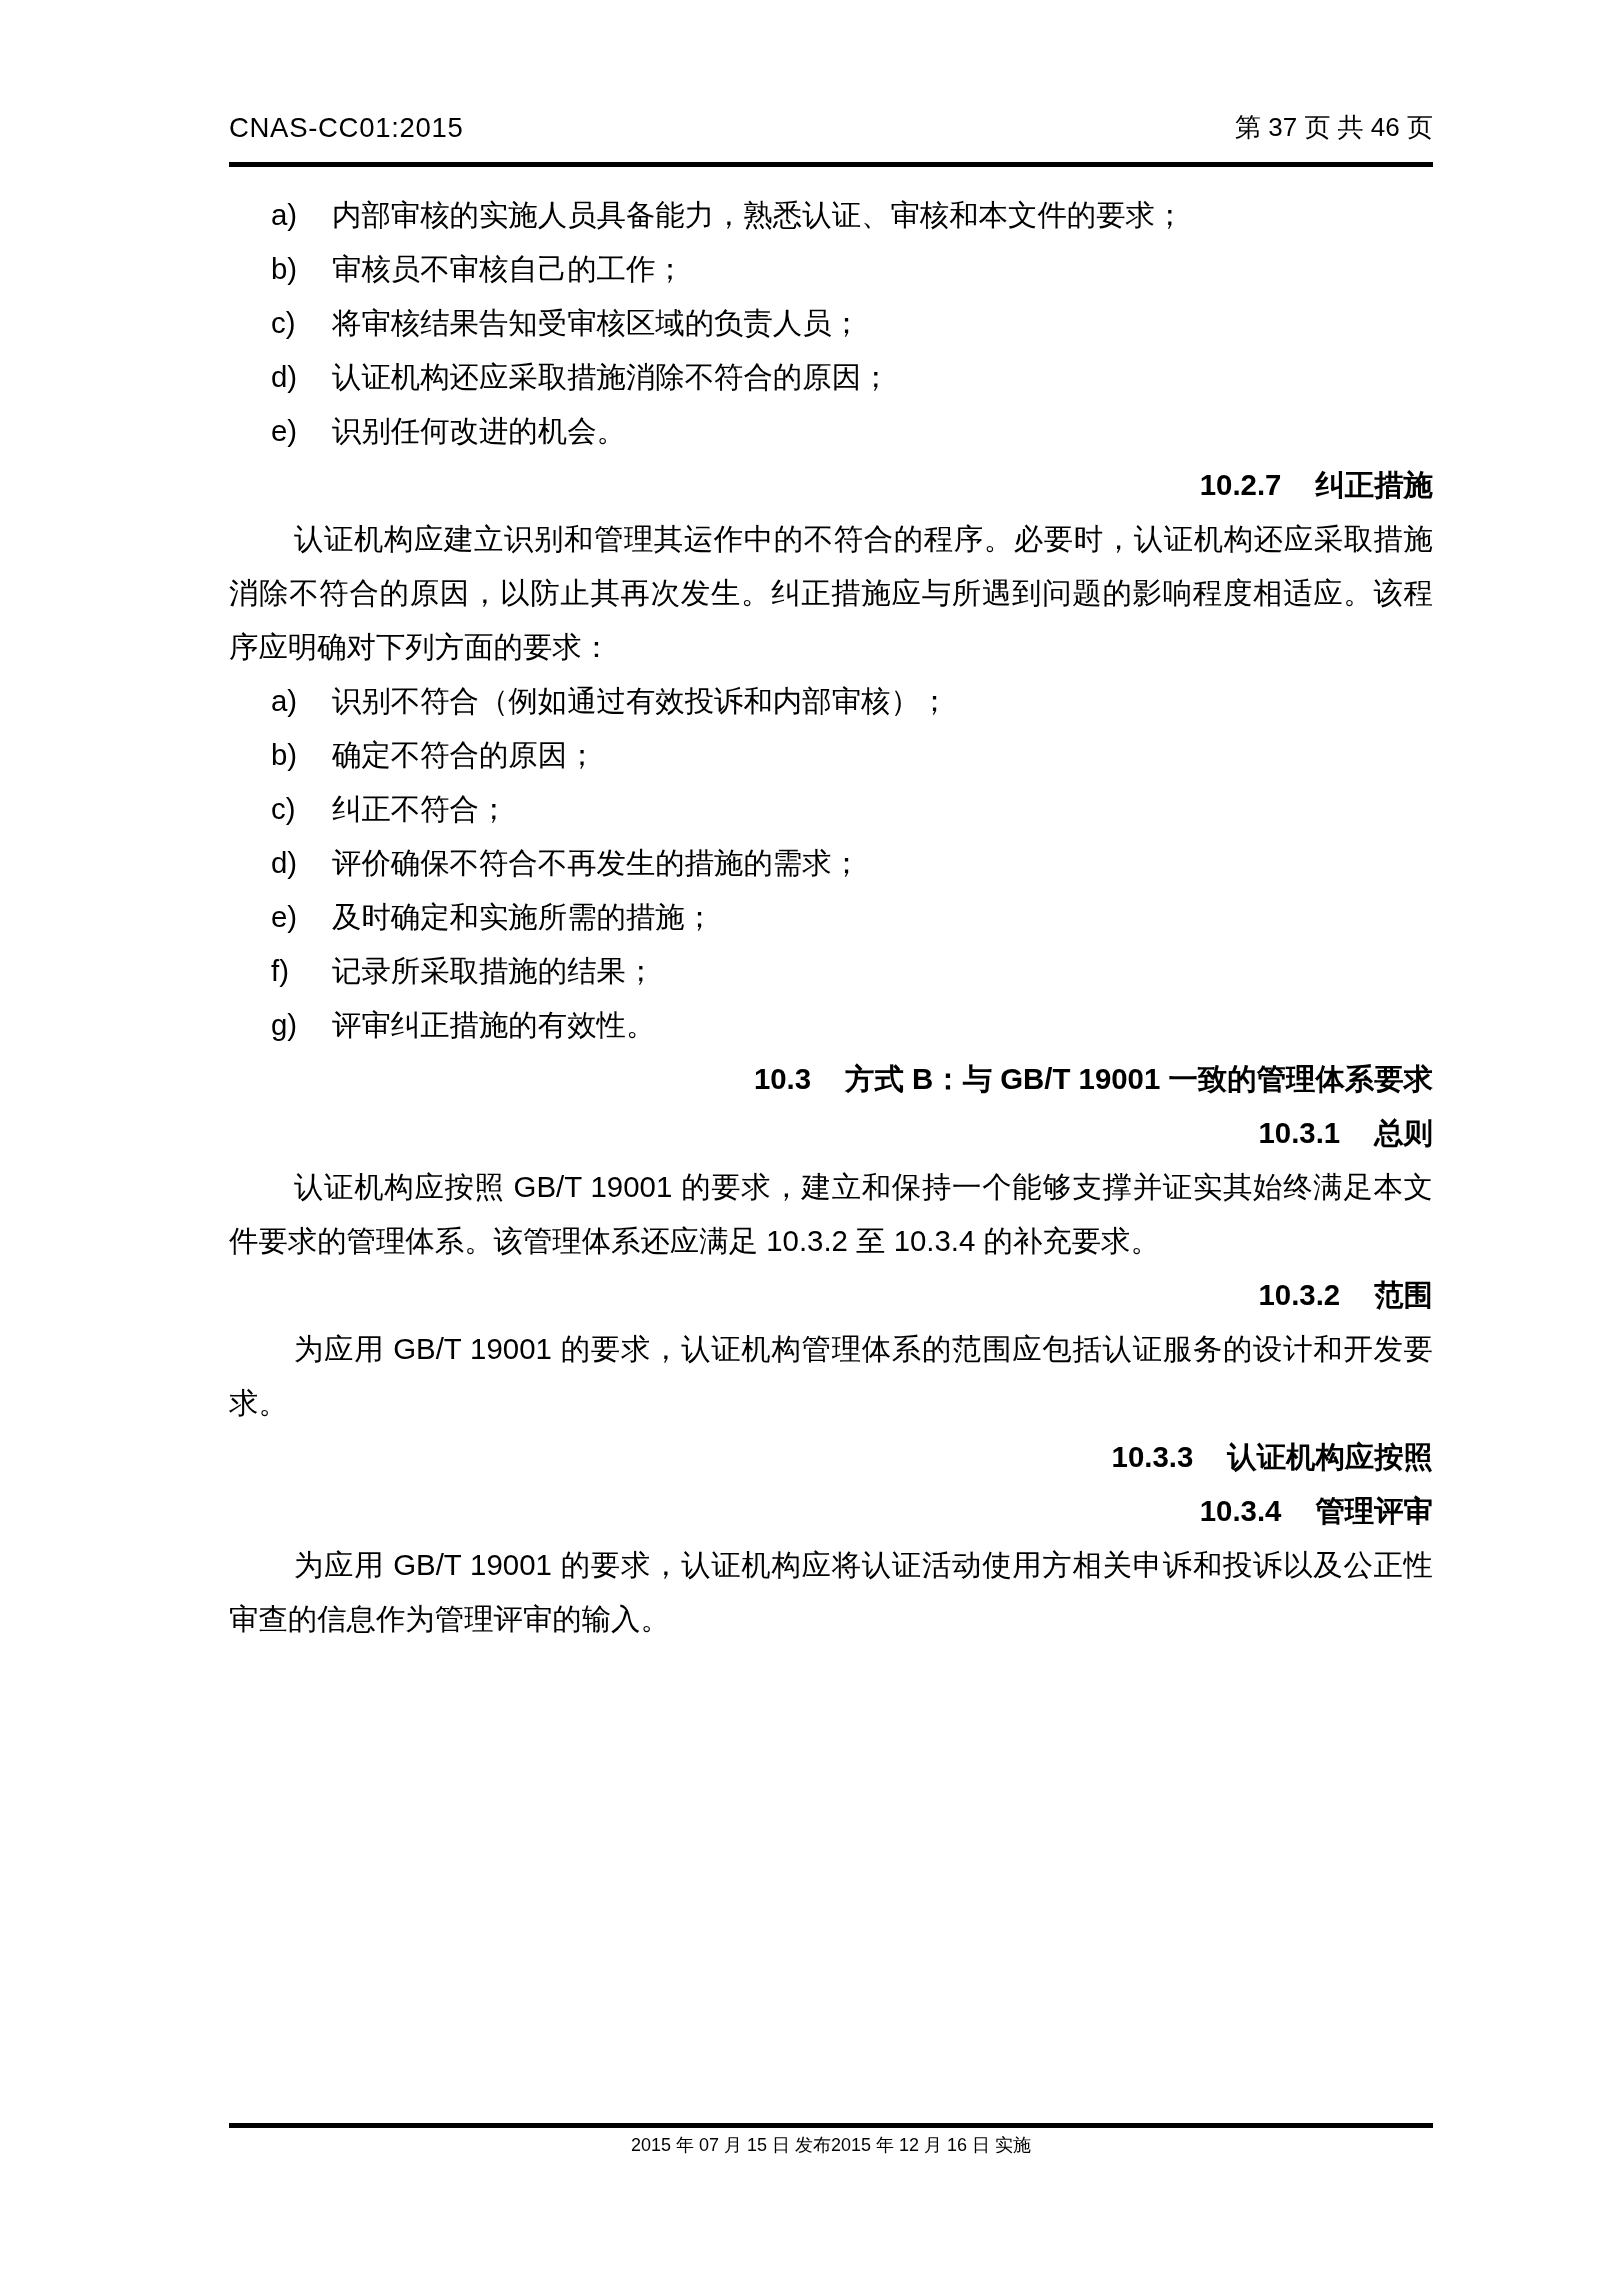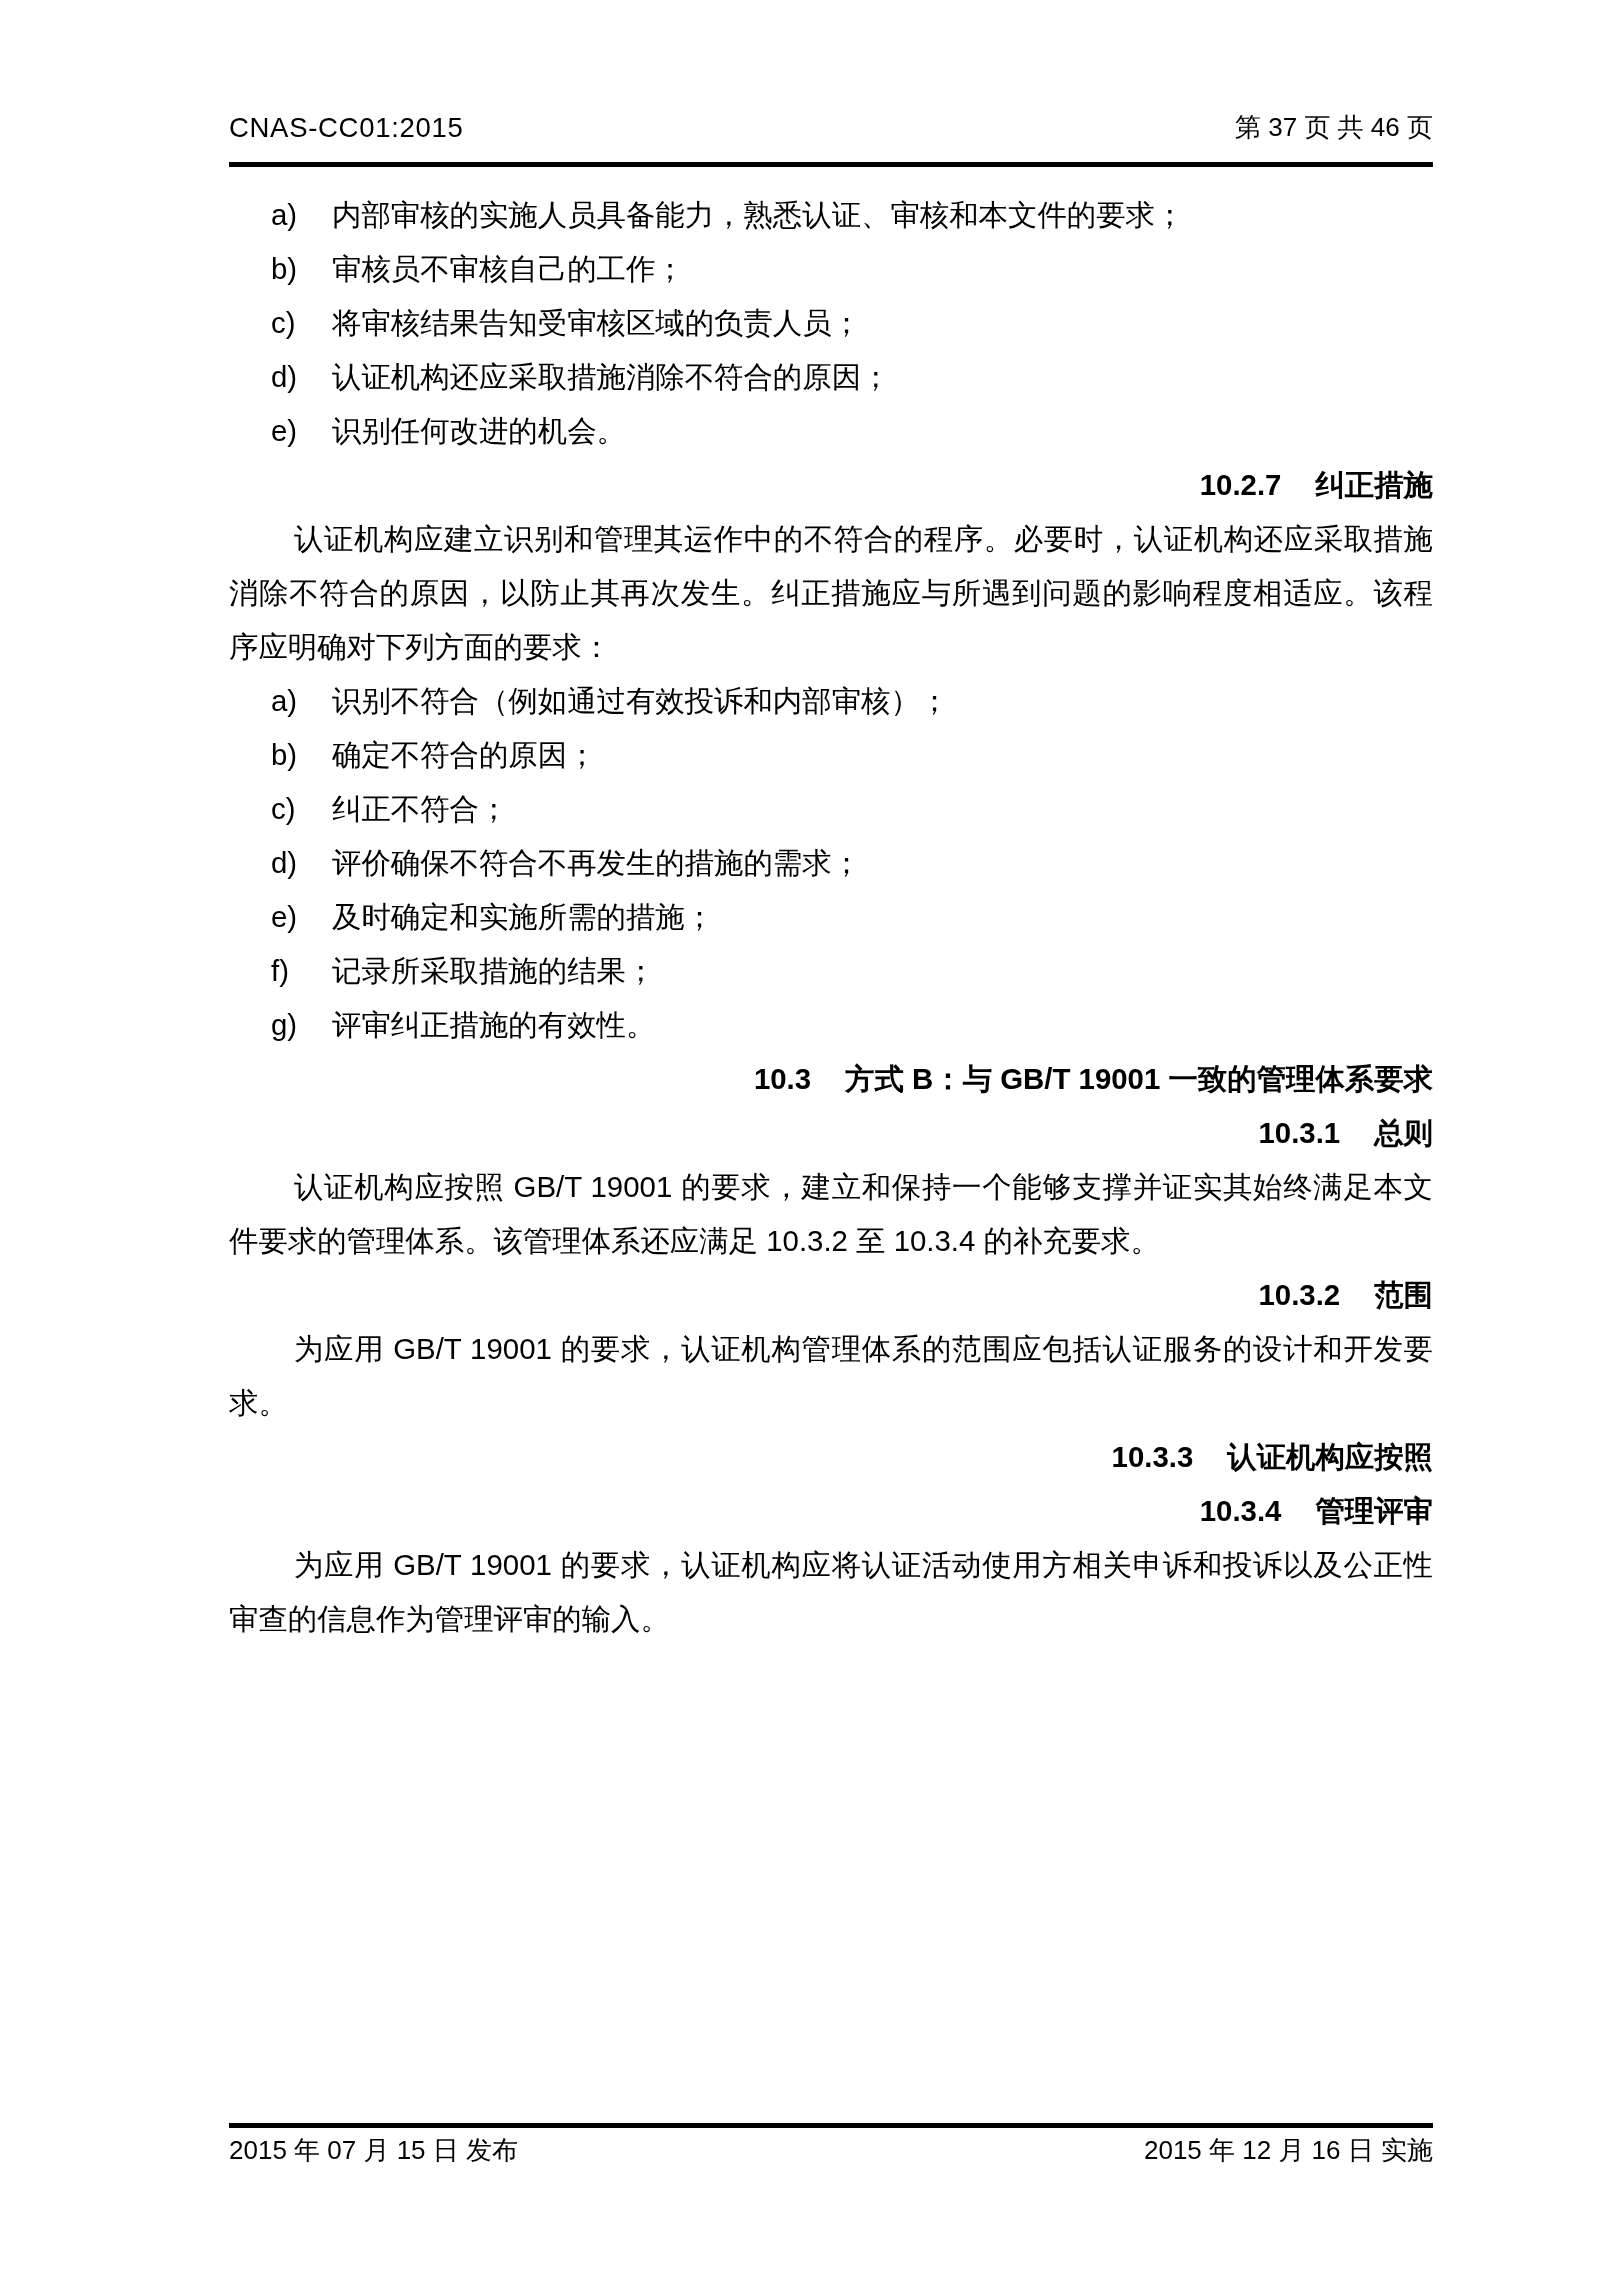--- a/index.html
+++ b/index.html
@@ -54,22 +54,22 @@
   }
   .heading .h-num { margin-right: 34px; }
   .para { margin: 0; text-indent: 65px; }
   
   .footer {
     position: absolute;
     top: 2133px;
     left: 229px;
     width: 1204px;
     display: flex;
-    justify-content: space-between;
-    font-size: 26px;
+    justify-content: center;
+    font-size: 18px;
   }
 </style>
 </head>
 <body>
 
 <div class="page">
 
   <div class="header">
     <span class="doc-code">CNAS-CC01:2015</span>
     <span class="page-info">第 37 页 共 46 页</span>

